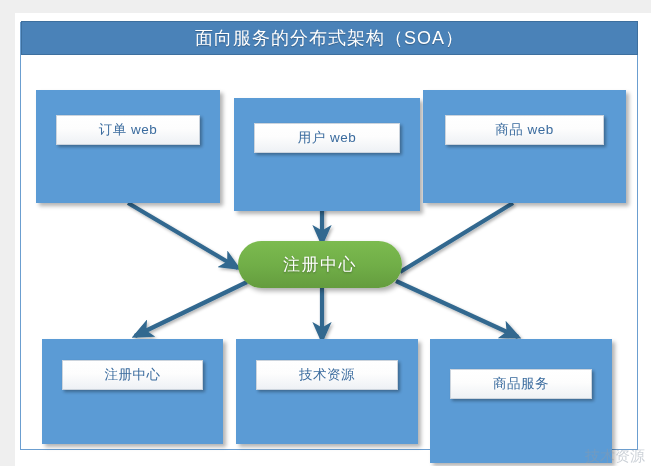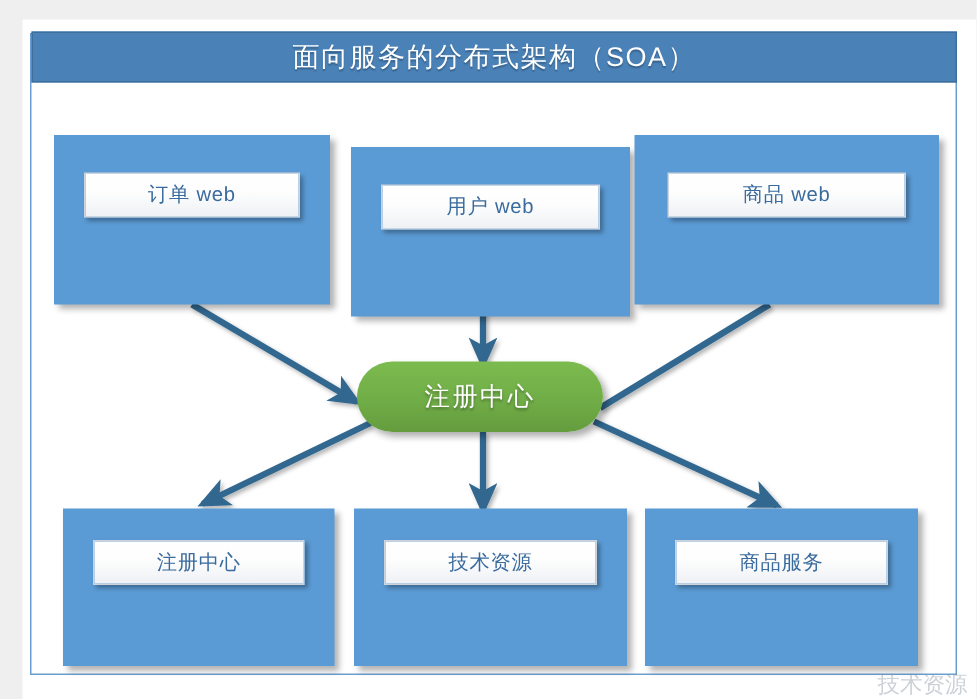--- a/index.html
+++ b/index.html
@@ -98,21 +98,21 @@
   }
 
   
   #node-order-web   { left: 36px;  top: 90px;  width: 184px; height: 113px; }
   #node-user-web    { left: 234px; top: 98px;  width: 186px; height: 113px; }
   #node-product-web { left: 423px; top: 90px;  width: 203px; height: 113px; }
 
   
   #node-order-svc   { left: 42px;  top: 339px; width: 181px; height: 105px; }
   #node-user-svc    { left: 236px; top: 339px; width: 182px; height: 105px; }
-  #node-product-svc { left: 430px; top: 339px; width: 182px; height: 105px; }
+  #node-product-svc { left: 430px; top: 339px; width: 182px; height: 124px; }
 
   
   #node-registry {
     position: absolute;
     left: 238px;
     top: 241px;
     width: 164px;
     height: 47px;
     border-radius: 24px;
     background: linear-gradient(to bottom, #7cbb4f 0%, #70ad47 55%, #649c3e 100%);

